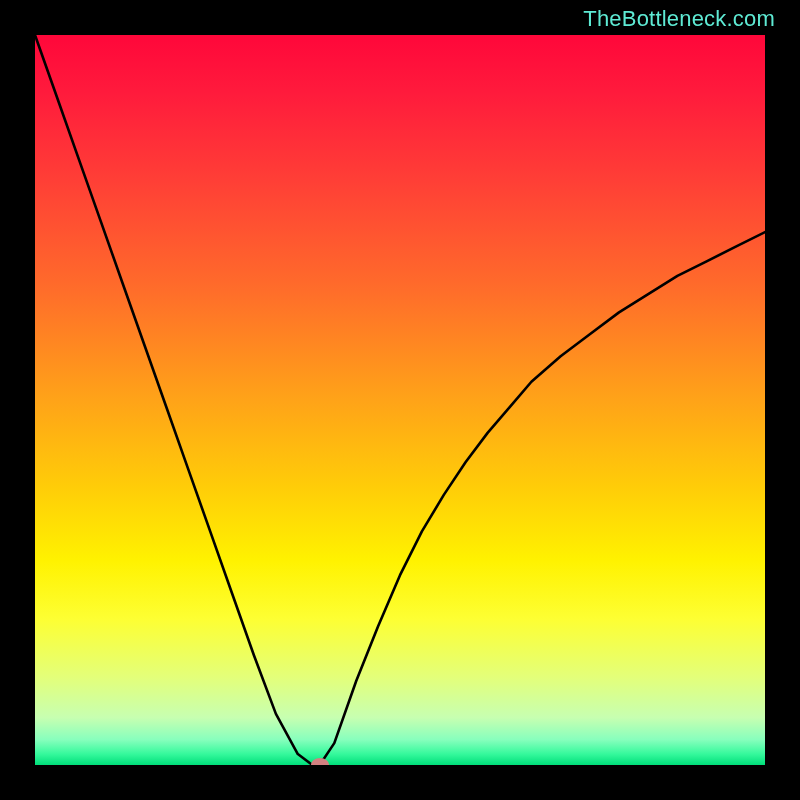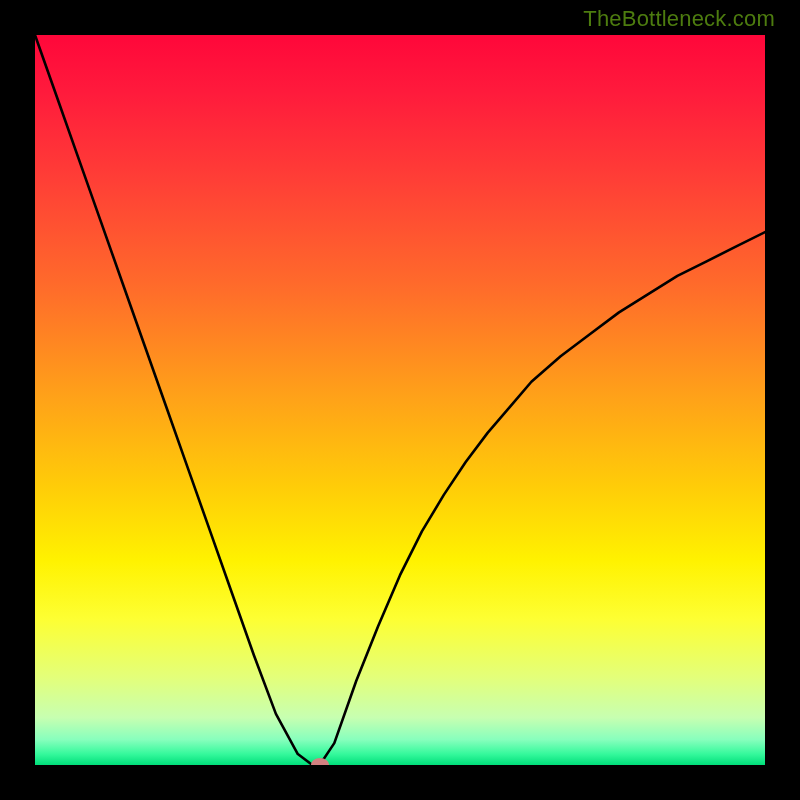--- a/index.html
+++ b/index.html
@@ -38,21 +38,21 @@
     position: absolute;
     border-radius: 50%;
     background: #d28080;
   }
   .watermark {
     position: absolute;
     top: 6px;
     right: 25px;
     font-family: Arial, Helvetica, sans-serif;
     font-size: 22px;
-    color: #4d7c0f;
+    color: #5eead4;
     letter-spacing: 0.2px;
     font-weight: 500;
   }
 </style>
 </head>
 <body>
 
 <div class="frame">
 
   <div class="plot-area">

